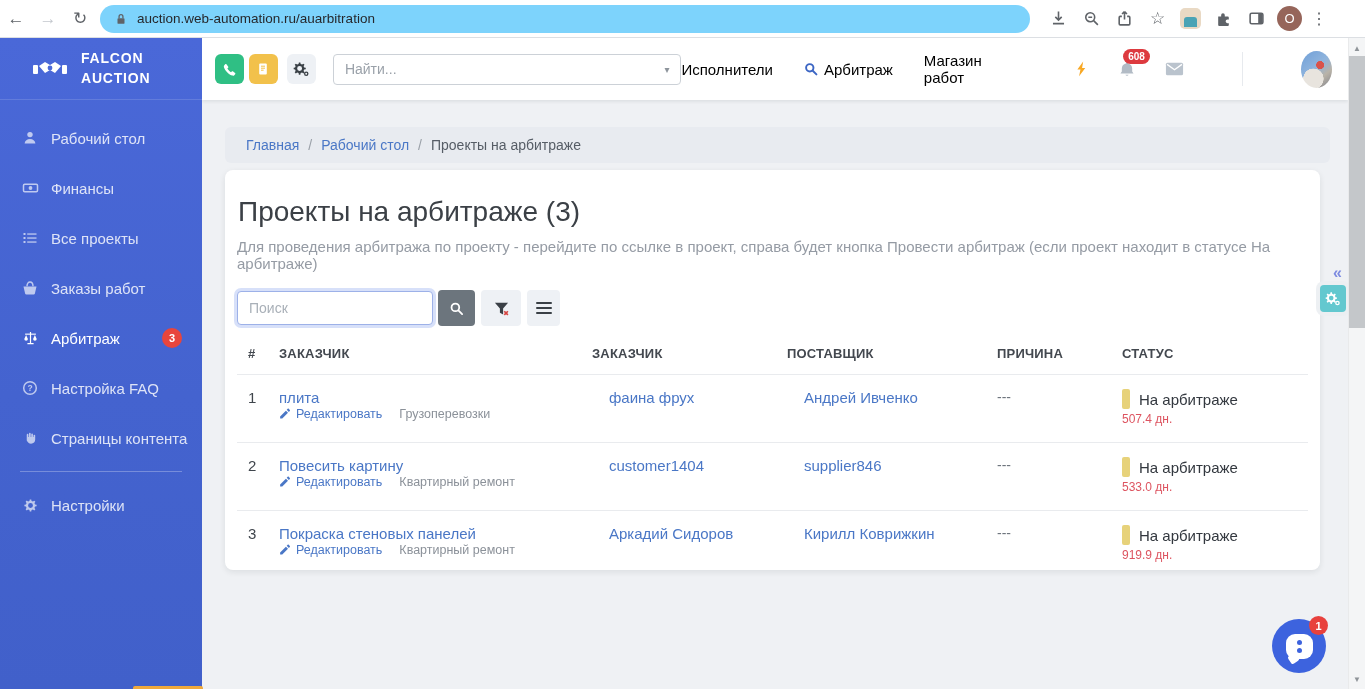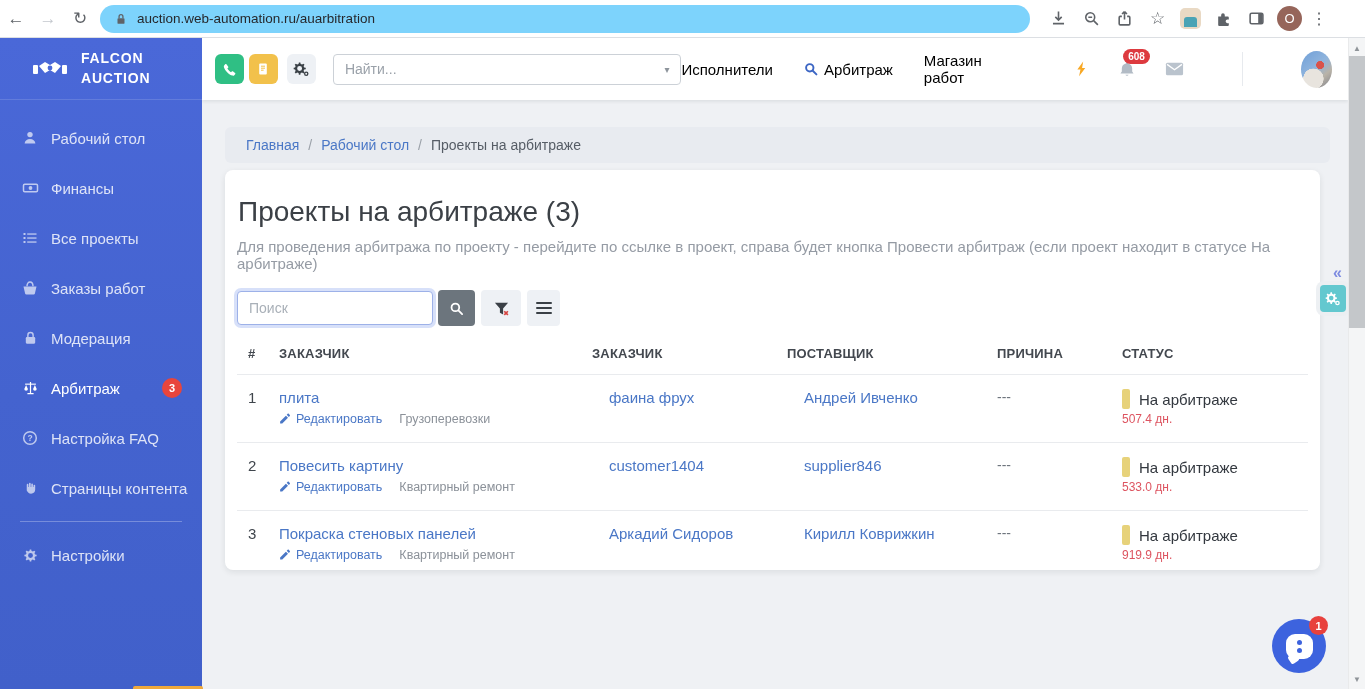--- a/index.html
+++ b/index.html
@@ -102,21 +102,21 @@
 
   table.grid { margin-top:12px; width:1071px; border-collapse:collapse; table-layout:fixed; }
   .grid th { font-size:13px; color:#43484f; text-align:left; font-weight:bold;
              padding:8px 0 13px 0; border-bottom:1px solid #e9ebee; letter-spacing:0.2px; }
   .grid th:first-child, .grid td:first-child { padding-left:11px; }
   .grid td { padding:14px 8px 16px 0; vertical-align:top; }
   .grid tr + tr td { border-top:1px solid #e9ebee; }
   .cell-num { font-size:15px; color:#3f454c; }
   .link { color:#4a77c6; cursor:pointer; text-decoration:none; }
   .cell-name { font-size:15px; }
-  .subline { margin-top:5px; display:flex; align-items:flex-start; font-size:12.5px; }
+  .subline { display:flex; align-items:flex-start; font-size:12.5px; }
   .edit-link { color:#4a77c6; display:flex; align-items:center; gap:5px; cursor:pointer; }
   .cat { color:#8b9199; margin-left:17px; }
   .cell-party { font-size:15px;margin-left:17px; }
   .cell-reason { font-size:14px; color:#6f767e; }
   .stat { display:flex; align-items:center; gap:9px; }
   .stat-bar { width:8px; height:20px; background:#e7d27a; border-radius:2px; flex:none; }
   .stat-text { font-size:15px; color:#33383f; }
   .days { margin-top:3px; font-size:12px; color:#dd5460; }
 
   
@@ -253,29 +253,20 @@
         <span>Все проекты</span>
       </div>
       <div class="sitem">
         <span class="sic">
           <svg width="16" height="16" viewBox="0 0 16 16">
               <path d="M1.5 6.5h13l-1.6 7a1.3 1.3 0 01-1.3 1H4.4a1.3 1.3 0 01-1.3-1z" fill="currentColor"></path>
               <path d="M5 6.3C5 3.4 6.3 2 8 2s3 1.4 3 4.3" fill="none" stroke="currentColor" stroke-width="1.4"></path>
             </svg>
         </span>
         <span>Заказы работ</span>
-      </div>
-      <div class="sitem">
-        <span class="sic">
-          <svg width="15" height="16" viewBox="0 0 16 16">
-              <rect x="3" y="7" width="10" height="7" rx="1.2" fill="currentColor"></rect>
-              <path d="M5.2 7V5a2.8 2.8 0 015.6 0v2" fill="none" stroke="currentColor" stroke-width="1.5"></path>
-            </svg>
-        </span>
-        <span>Модерация</span>
       </div>
       <div class="sitem active">
         <span class="sic">
           <svg width="17" height="16" viewBox="0 0 16 16" fill="currentColor">
               <rect x="7.4" y="2" width="1.2" height="11.2"></rect>
               <rect x="2.6" y="3.6" width="10.8" height="1.1"></rect>
               <rect x="4.8" y="13" width="6.4" height="1.3" rx="0.5"></rect>
               <path d="M3.6 4.9L1.8 9h3.6zM1.8 9a1.8 1.8 0 003.6 0z"></path>
               <path d="M12.4 4.9L10.6 9h3.6zM10.6 9a1.8 1.8 0 003.6 0z"></path>
             </svg>

